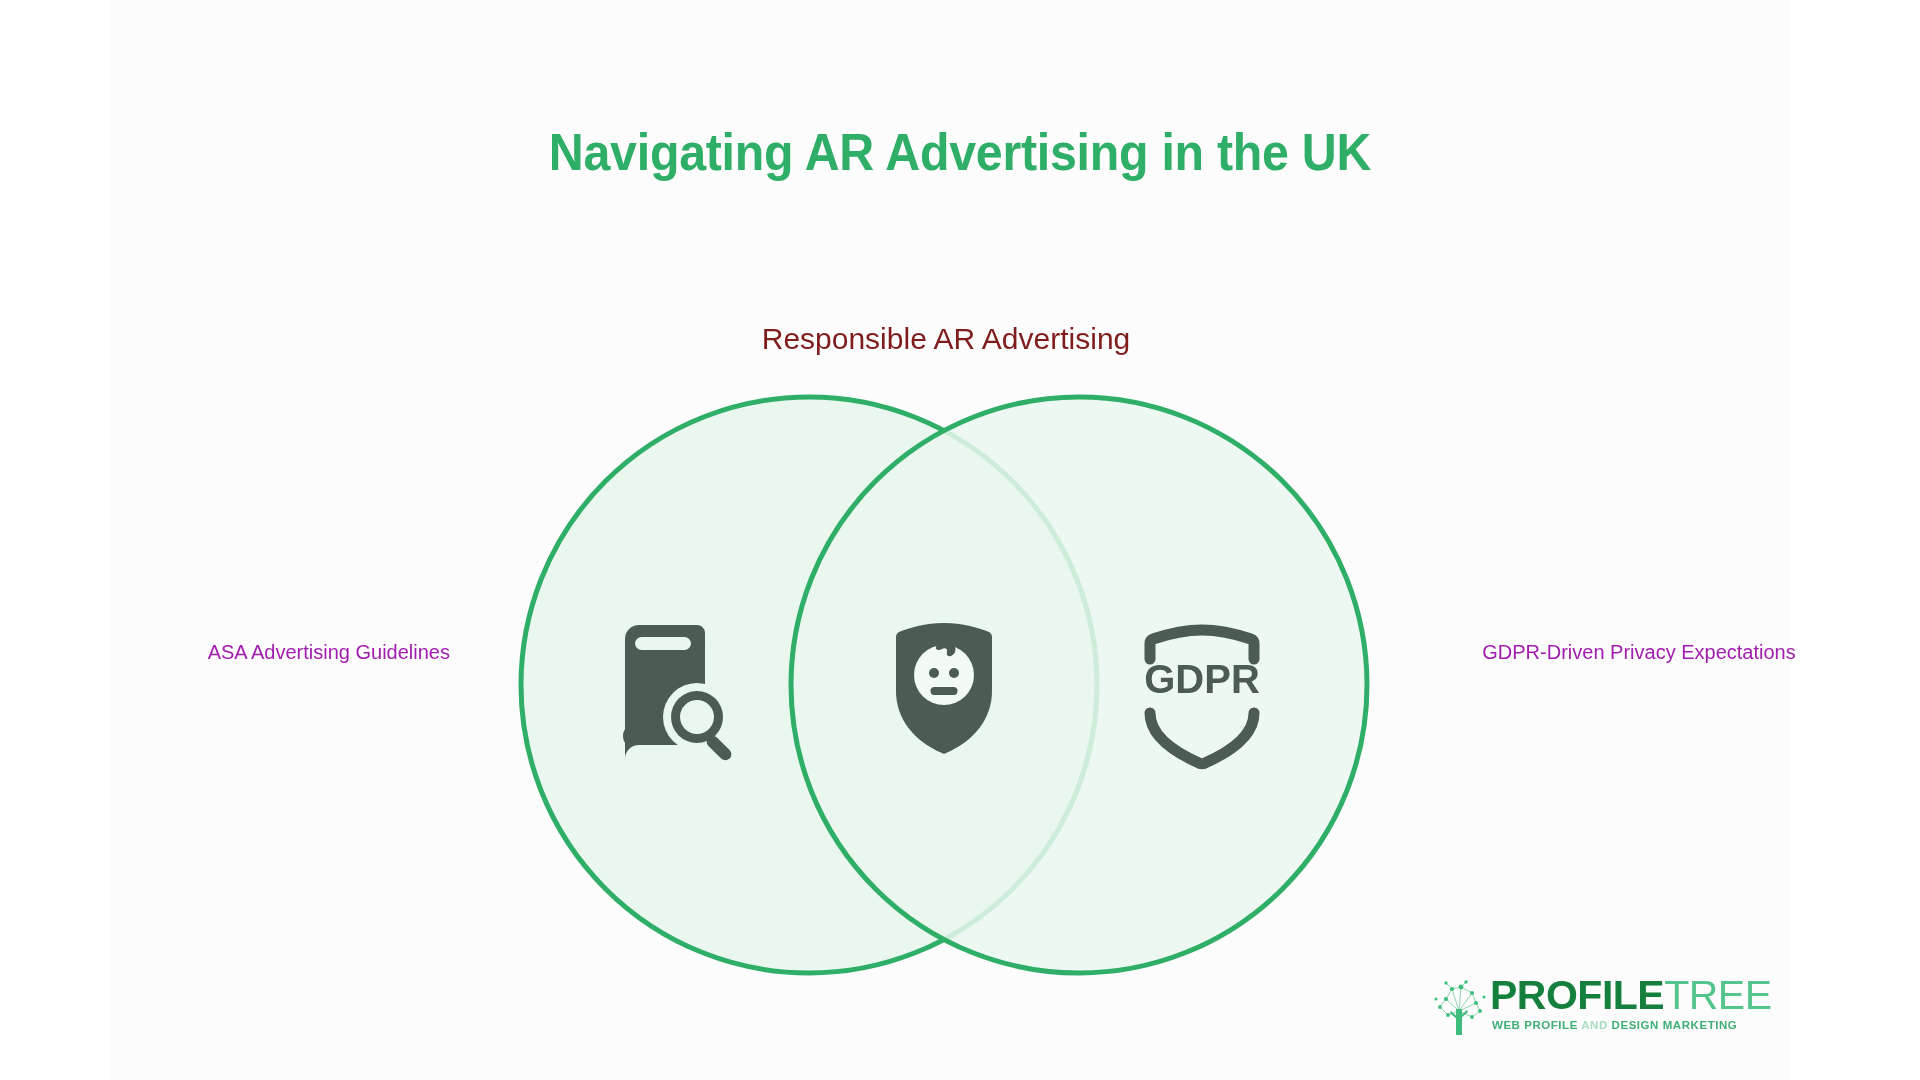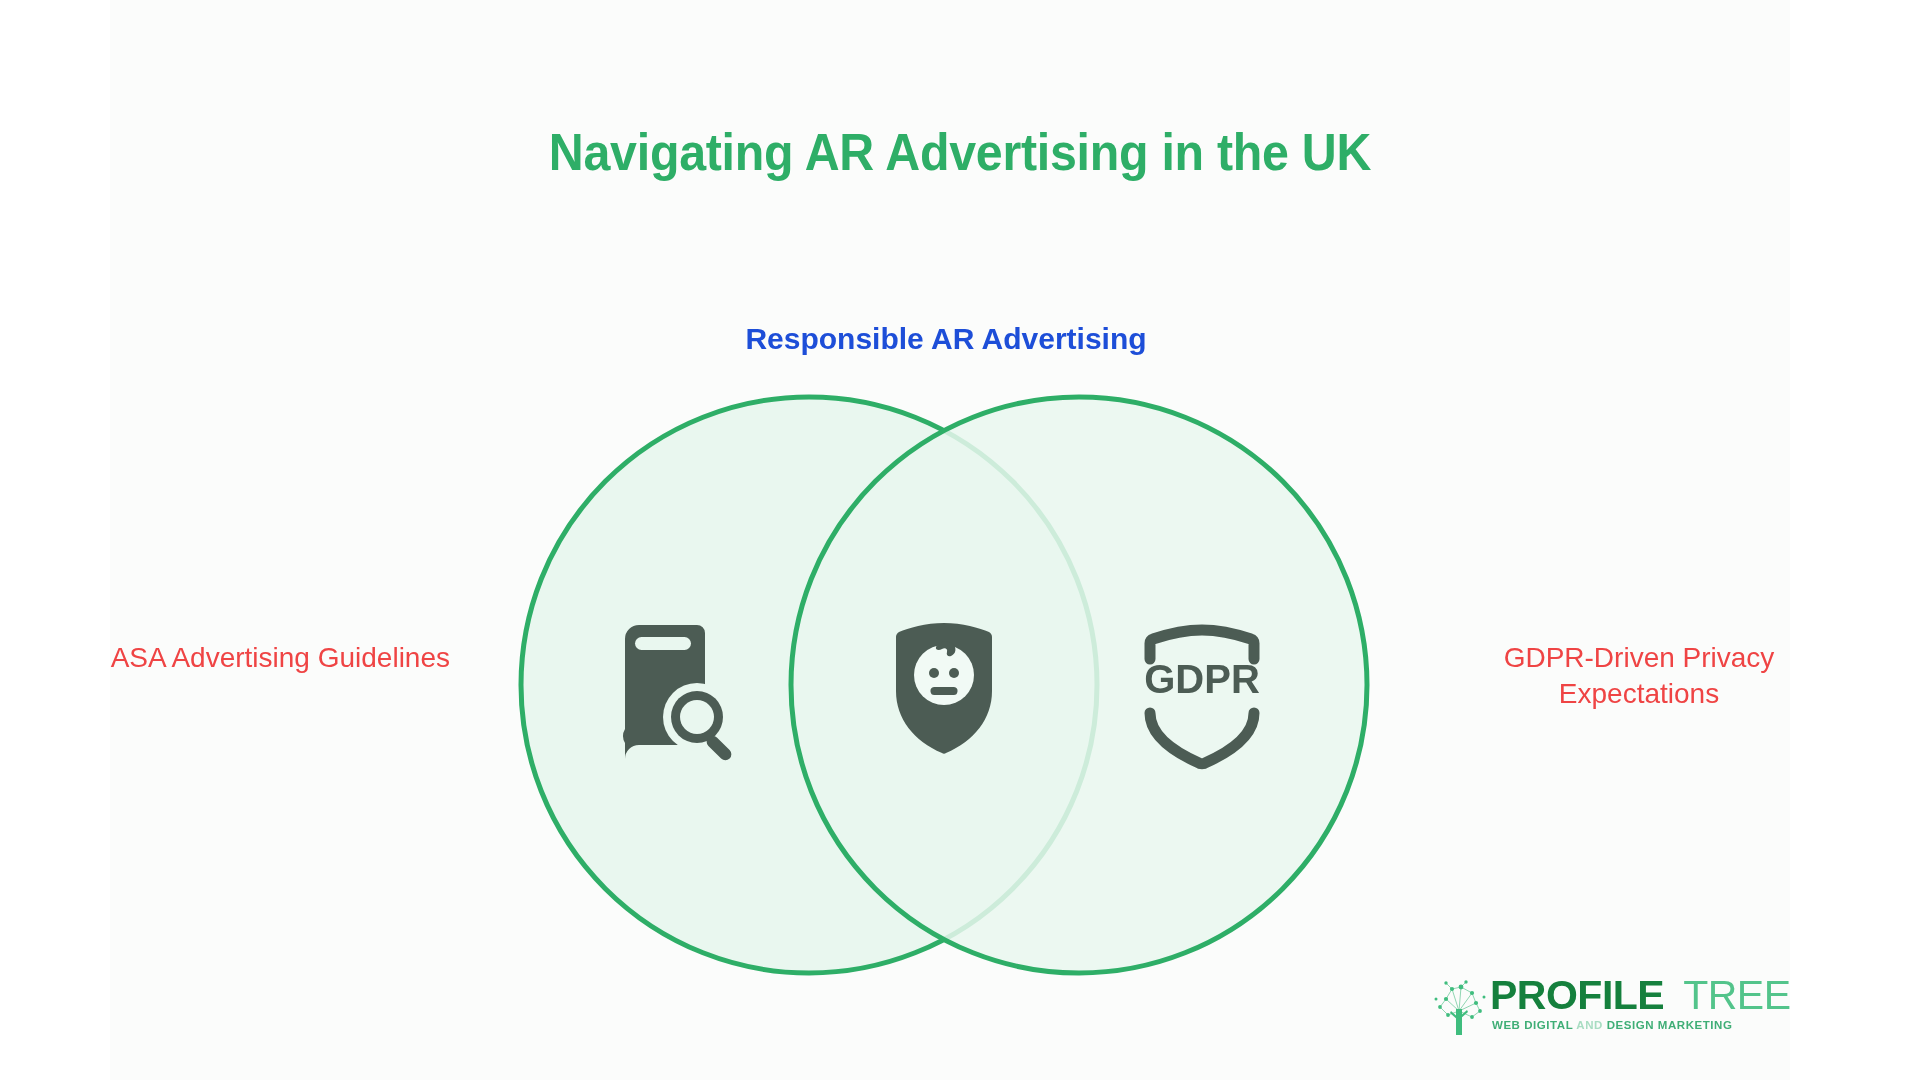--- a/index.html
+++ b/index.html
@@ -49,42 +49,42 @@
   }
 
   
   #top-label {
     position: absolute;
     left: 0;
     top: 322px;
     width: 1892px;
     text-align: center;
     font-size: 30px;
-    font-weight: 700;
-    color: #1d4ed8;
+    font-weight: 400;
+    color: #7f1d1d;
     white-space: nowrap;
   }
 
   
   #venn {
     position: absolute;
     left: 434px;
     top: 375px;
     width: 1020px;
     height: 620px;
   }
   #venn svg { display: block; }
 
   
   .side-label {
     position: absolute;
-    font-size: 28px;
+    font-size: 20px;
     font-weight: 400;
     line-height: 1.28;
-    color: #ef4444;
+    color: #a21caf;
   }
   #label-left {
     left: 60px;
     top: 640px;
     width: 390px;
     text-align: right;
   }
   #label-right {
     left: 1424px;
     top: 640px;
@@ -120,21 +120,20 @@
     font-weight: bold;
     color: #15803d;
     letter-spacing: -0.5px;
   }
   .logo-tree {
     font-family: "Liberation Sans Narrow", "Liberation Sans", sans-serif;
     font-size: 41px;
     font-weight: 400;
     color: #53c48b;
     letter-spacing: -0.5px;
-    margin-left: 19px;
   }
   #logo-tagline {
     position: absolute;
     left: 64px;
     top: 45px;
     white-space: nowrap;
     font-size: 11.5px;
     font-weight: bold;
     letter-spacing: 0.55px;
     line-height: 1;
@@ -241,20 +240,20 @@
         <path d="M31,44 l-9,-8 l1,-2 l9,8 z" fill="#3fbd7e"></path>
         <path d="M31,40 l8,-7 l1,2 l-8,7 z" fill="#3fbd7e"></path>
       </svg>
     </div>
 
     <div id="logo-word">
       <span class="logo-profile">PROFILE</span><span class="logo-tree">TREE</span>
     </div>
 
     <div id="logo-tagline">
-      <span class="tag-dark">WEB DIGITAL</span>
+      <span class="tag-dark">WEB PROFILE</span>
       <span class="tag-light">AND</span>
       <span class="tag-dark">DESIGN MARKETING</span>
     </div>
 
   </div>
 
 </div>
 
 </body></html>

